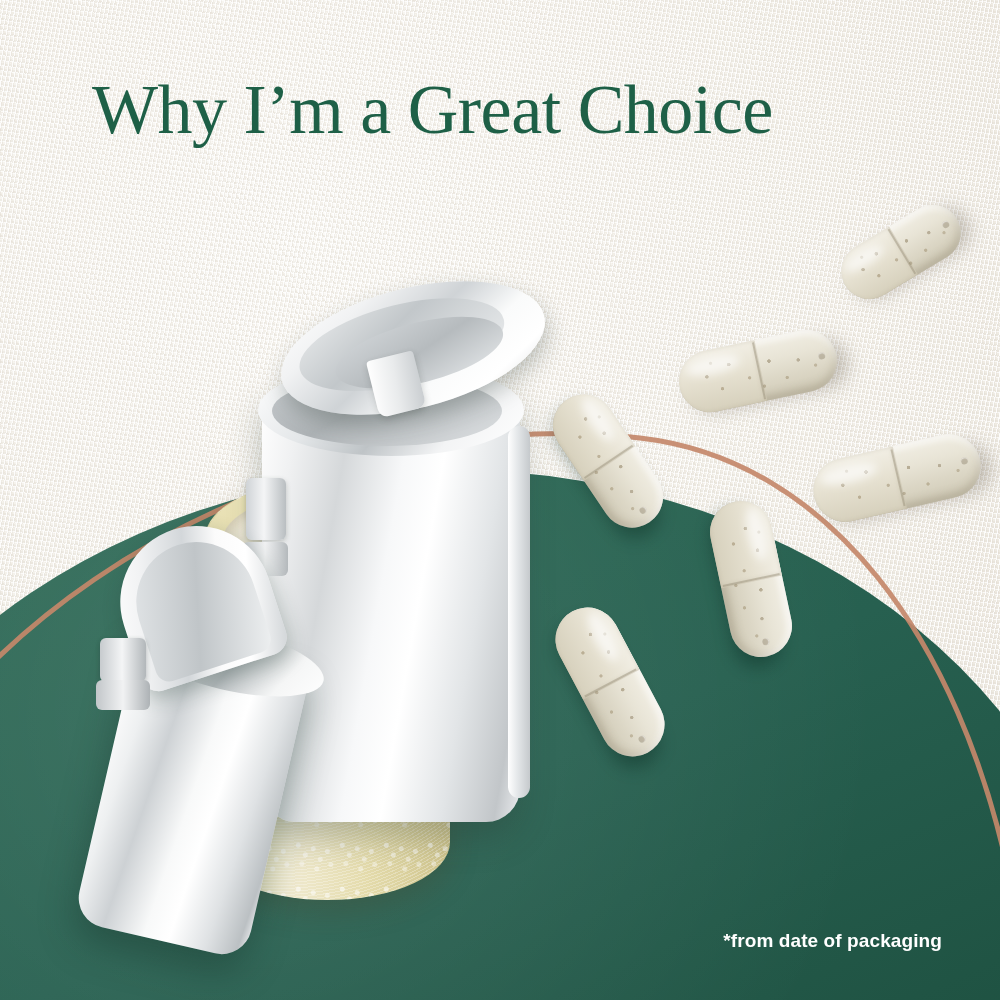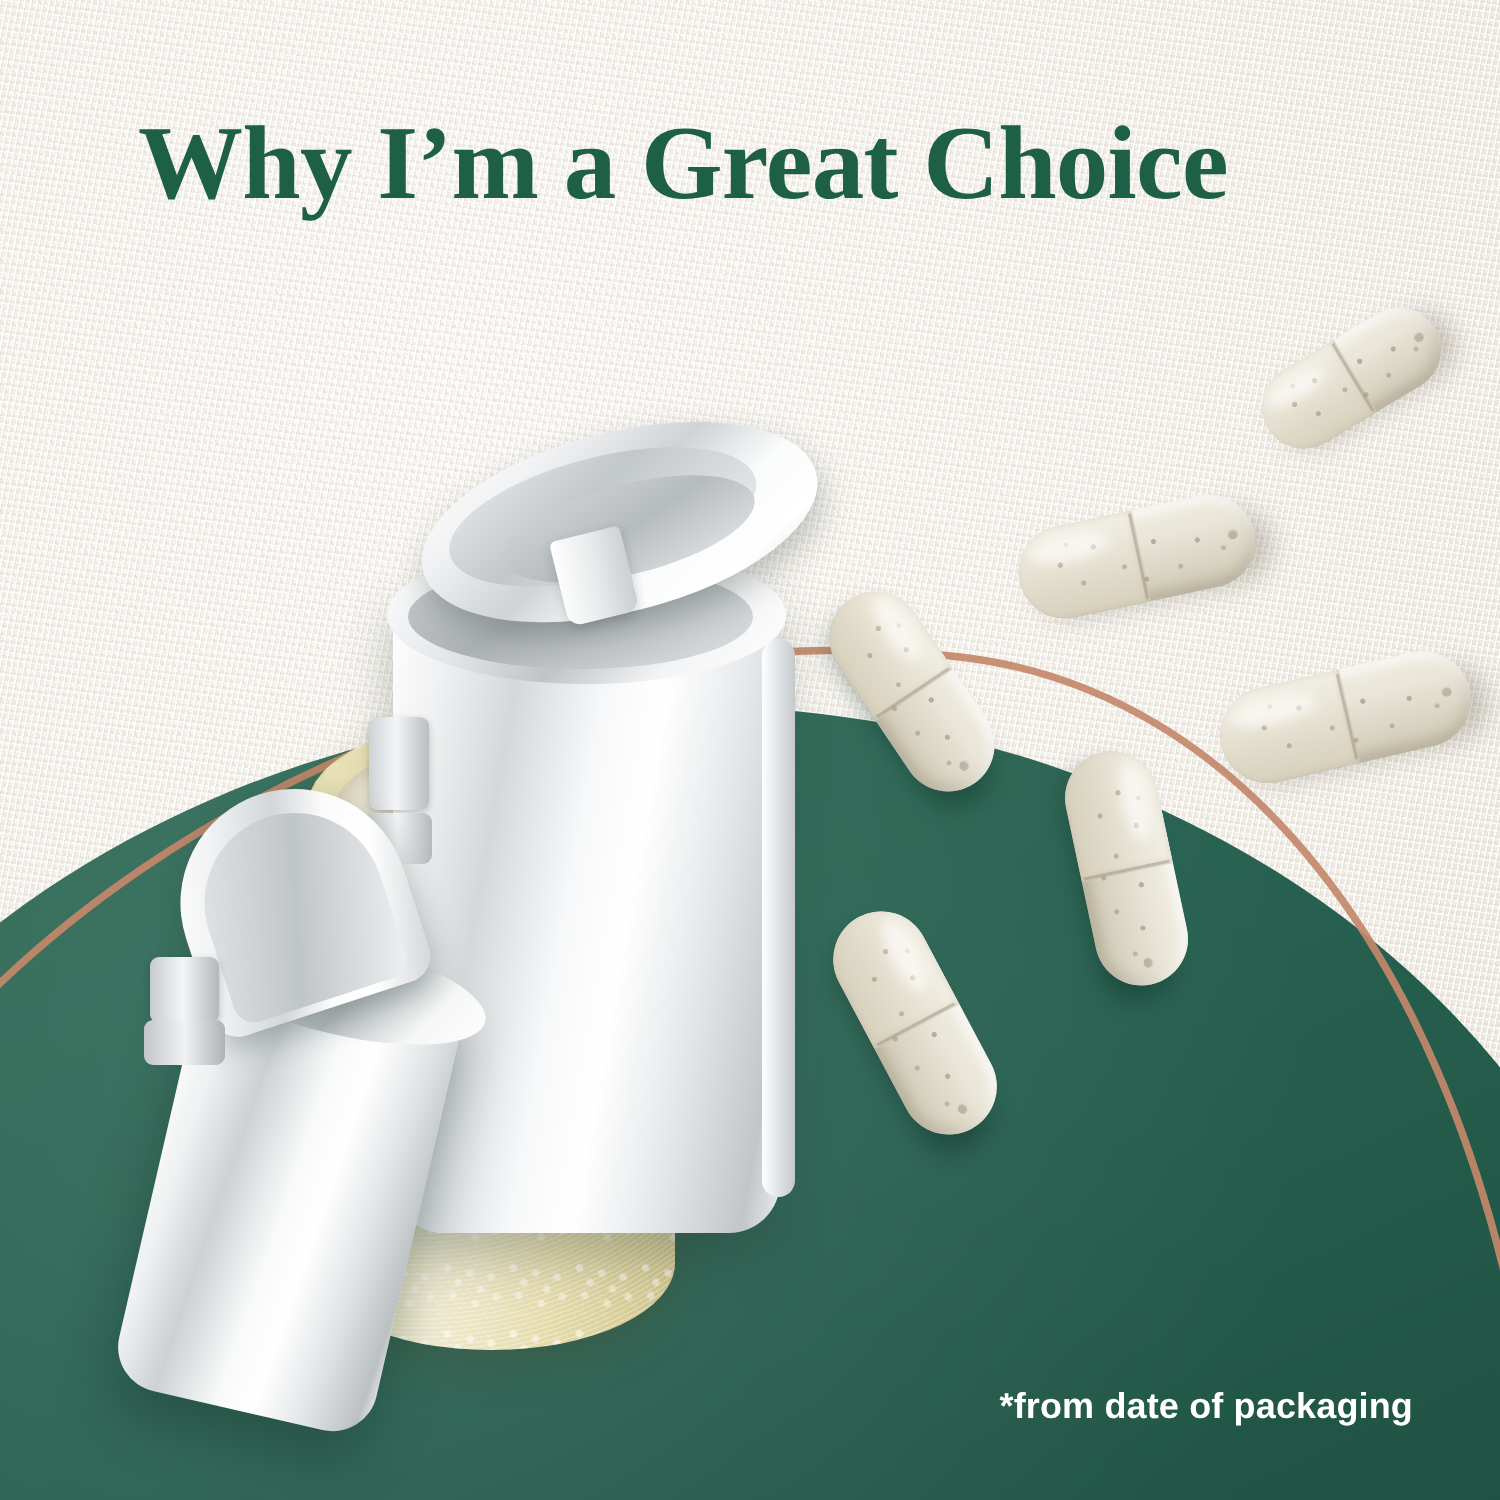--- a/index.html
+++ b/index.html
@@ -40,36 +40,36 @@
   }
 
   
   .copper-arc{position:absolute;left:0;top:0;width:1000px;height:1000px;z-index:3;pointer-events:none;}
 
   
   .headline{
     position:absolute;left:92px;top:26px;z-index:40;
     font-family:"Liberation Serif","DejaVu Serif",serif;
     font-size:70px;line-height:1.05;letter-spacing:-.5px;
-    font-weight:700;white-space:nowrap;
+    font-weight:400;white-space:nowrap;
   }
   .bullet-row{position:absolute;left:92px;top:139px;z-index:40;display:flex;align-items:flex-start;}
   .bullet-dot{
     width:34px;height:30px;border-radius:50%;flex:0 0 auto;
     margin-top:9px;margin-right:16px;
   }
   .body-copy{
     font-family:"Liberation Sans","DejaVu Sans",sans-serif;
     font-size:38px;line-height:1.21;font-weight:400;
     transform:scaleX(.90);transform-origin:left top;
     letter-spacing:-.1px;white-space:pre-line;
   }
   .footnote{
     position:absolute;right:58px;bottom:48px;z-index:45;
-    color:#ffffff;font-size:24px;font-weight:bold;letter-spacing:.1px;
+    color:#ffffff;font-size:19px;font-weight:bold;letter-spacing:.1px;
     font-family:"Liberation Sans","DejaVu Sans",sans-serif;
   }
 
   
   .capsule{position:absolute;z-index:30;}
   .capsule .cap-shadow{
     position:absolute;left:6%;top:22%;width:100%;height:78%;
     border-radius:999px;
     background:rgba(90,80,62,.30);
     filter:blur(9px);

